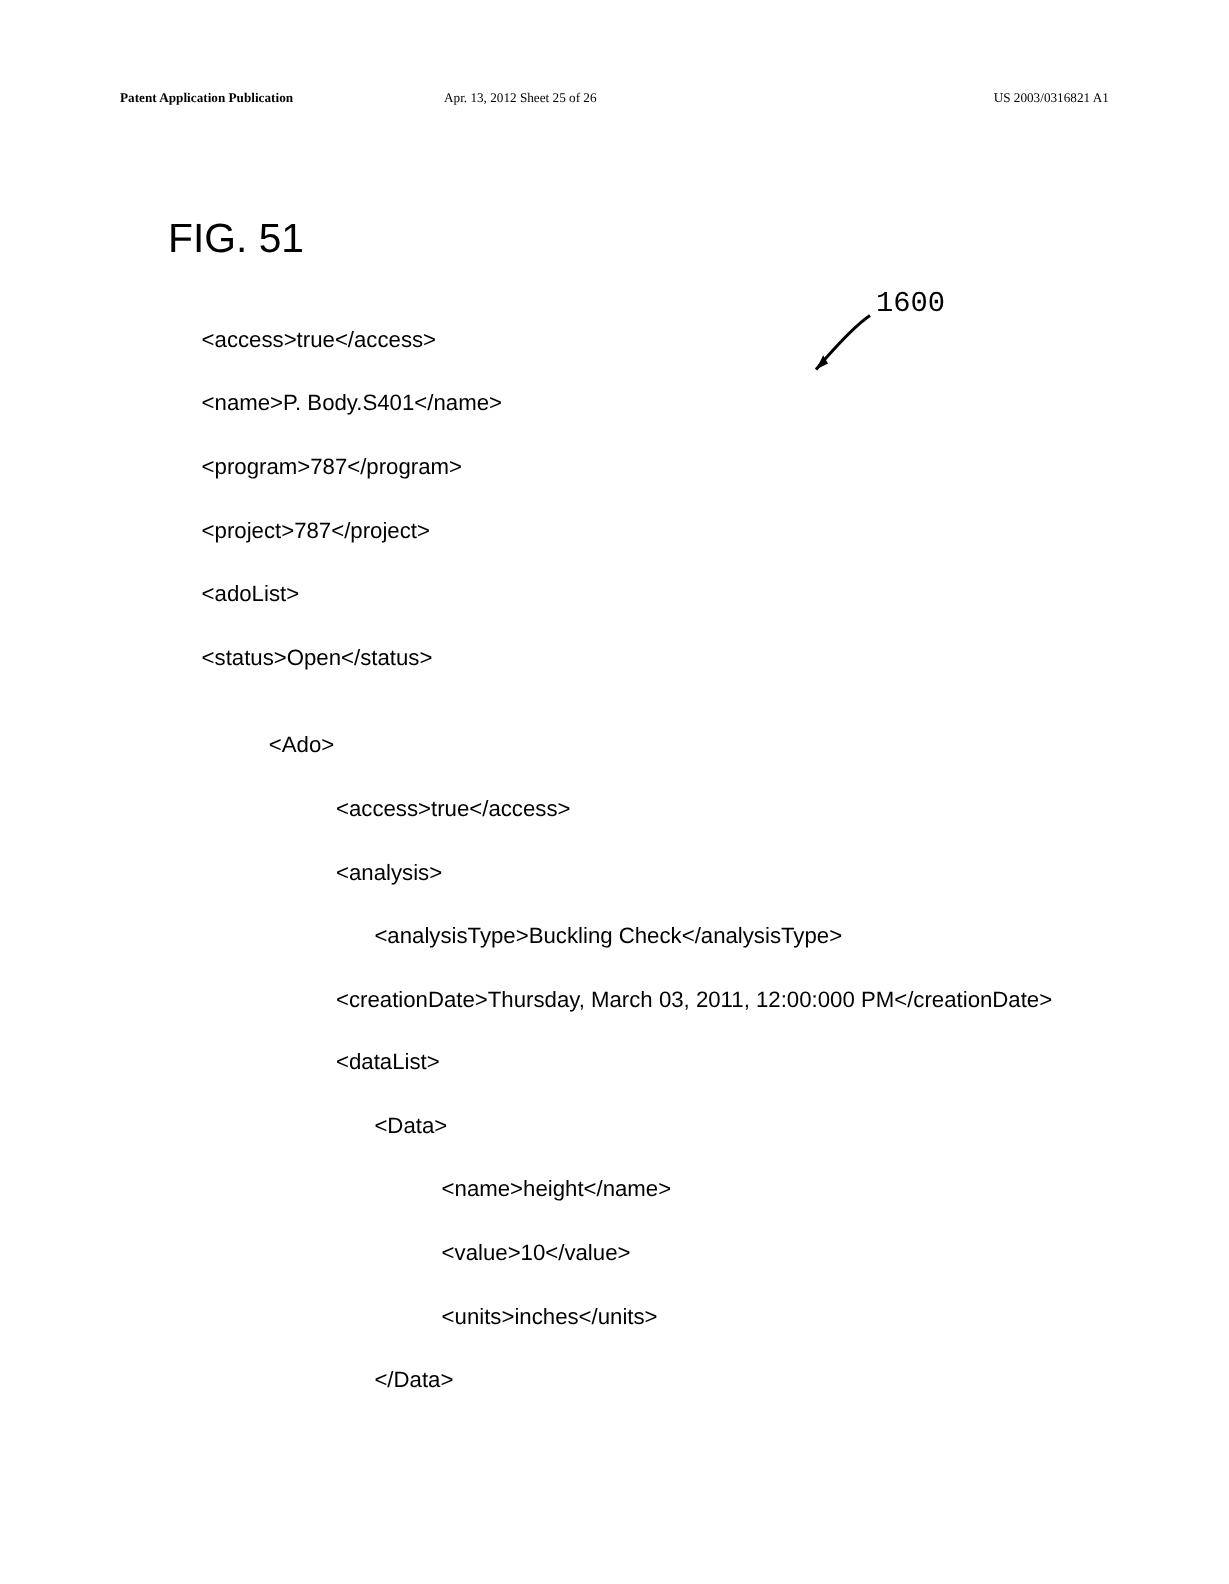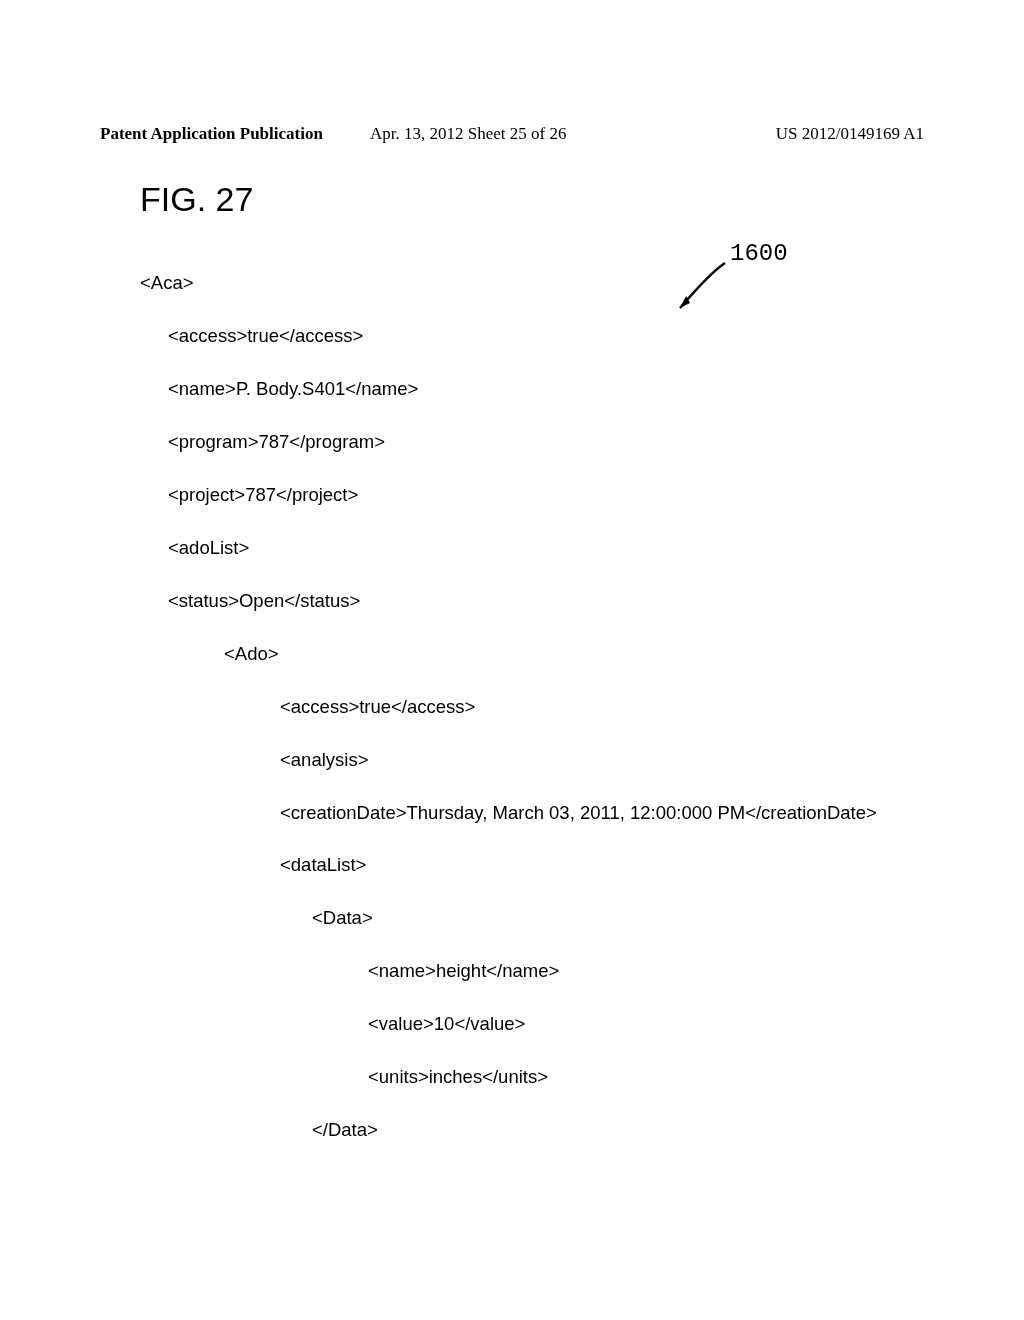--- a/index.html
+++ b/index.html
@@ -11,22 +11,21 @@
     font-family: "Times New Roman", Times, serif;
     color: #000;
     position: relative;
   }
   .header {
     position: absolute;
     top: 76px;
     left: 0;
     right: 0;
     padding: 0 100px;
-    font-size: 17px;
-    margin-top: 48px;
+    font-size: 11px;
   }
   .header-left { float: left; font-weight: bold; }
   .header-center { position: absolute; left: 370px; }
   .header-right { float: right; }
   .fig-label {
     position: absolute;
     top: 180px;
     left: 140px;
     font-family: Tahoma, Verdana, Geneva, sans-serif;
     font-size: 34px;
@@ -51,55 +50,55 @@
     position: absolute;
     top: 244px;
     left: 140px;
     width: 760px;
     font-family: Tahoma, Verdana, Geneva, sans-serif;
     font-size: 18.5px;
     line-height: 1.43;
     white-space: pre;
   }
   .i1 { padding-left: 28px; }
-  .i2 { padding-left: 84px; }
+  .i2 { padding-left: 84px; margin-top: 20px; }
   .i3 { padding-left: 140px; }
   .i4 { padding-left: 172px; }
   .i5 { padding-left: 228px; }
 </style>
 </head>
 <body>
 
 <div class="header">
   <span class="header-left">Patent Application Publication</span>
   <span class="header-center">Apr. 13, 2012  Sheet 25 of 26</span>
-  <span class="header-right">US 2012/0149169 A1</span>
+  <span class="header-right">US 2003/0316821 A1</span>
 </div>
 
-<div class="fig-label">FIG. 27</div>
+<div class="fig-label">FIG. 51</div>
 
 <div class="callout-num">1600</div>
 <div class="arrow">
   <svg viewBox="0 0 60 60">
     <path d="M55 5 Q 40 15 10 50" stroke="#000" stroke-width="2.5" fill="none"></path>
     <polygon points="10,50 20,45 16,38" fill="#000"></polygon>
   </svg>
 </div>
 
 <div class="xml-block">
-<div>&lt;Aca&gt;</div>
 <div class="i1">&lt;access&gt;true&lt;/access&gt;</div>
 <div class="i1">&lt;name&gt;P. Body.S401&lt;/name&gt;</div>
 <div class="i1">&lt;program&gt;787&lt;/program&gt;</div>
 <div class="i1">&lt;project&gt;787&lt;/project&gt;</div>
 <div class="i1">&lt;adoList&gt;</div>
 <div class="i1">&lt;status&gt;Open&lt;/status&gt;</div>
 <div class="i2">&lt;Ado&gt;</div>
 <div class="i3">&lt;access&gt;true&lt;/access&gt;</div>
 <div class="i3">&lt;analysis&gt;</div>
+<div class="i4">&lt;analysisType&gt;Buckling Check&lt;/analysisType&gt;</div>
 <div class="i3">&lt;creationDate&gt;Thursday, March 03, 2011, 12:00:000 PM&lt;/creationDate&gt;</div>
 <div class="i3">&lt;dataList&gt;</div>
 <div class="i4">&lt;Data&gt;</div>
 <div class="i5">&lt;name&gt;height&lt;/name&gt;</div>
 <div class="i5">&lt;value&gt;10&lt;/value&gt;</div>
 <div class="i5">&lt;units&gt;inches&lt;/units&gt;</div>
 <div class="i4">&lt;/Data&gt;</div>
 
 
 

